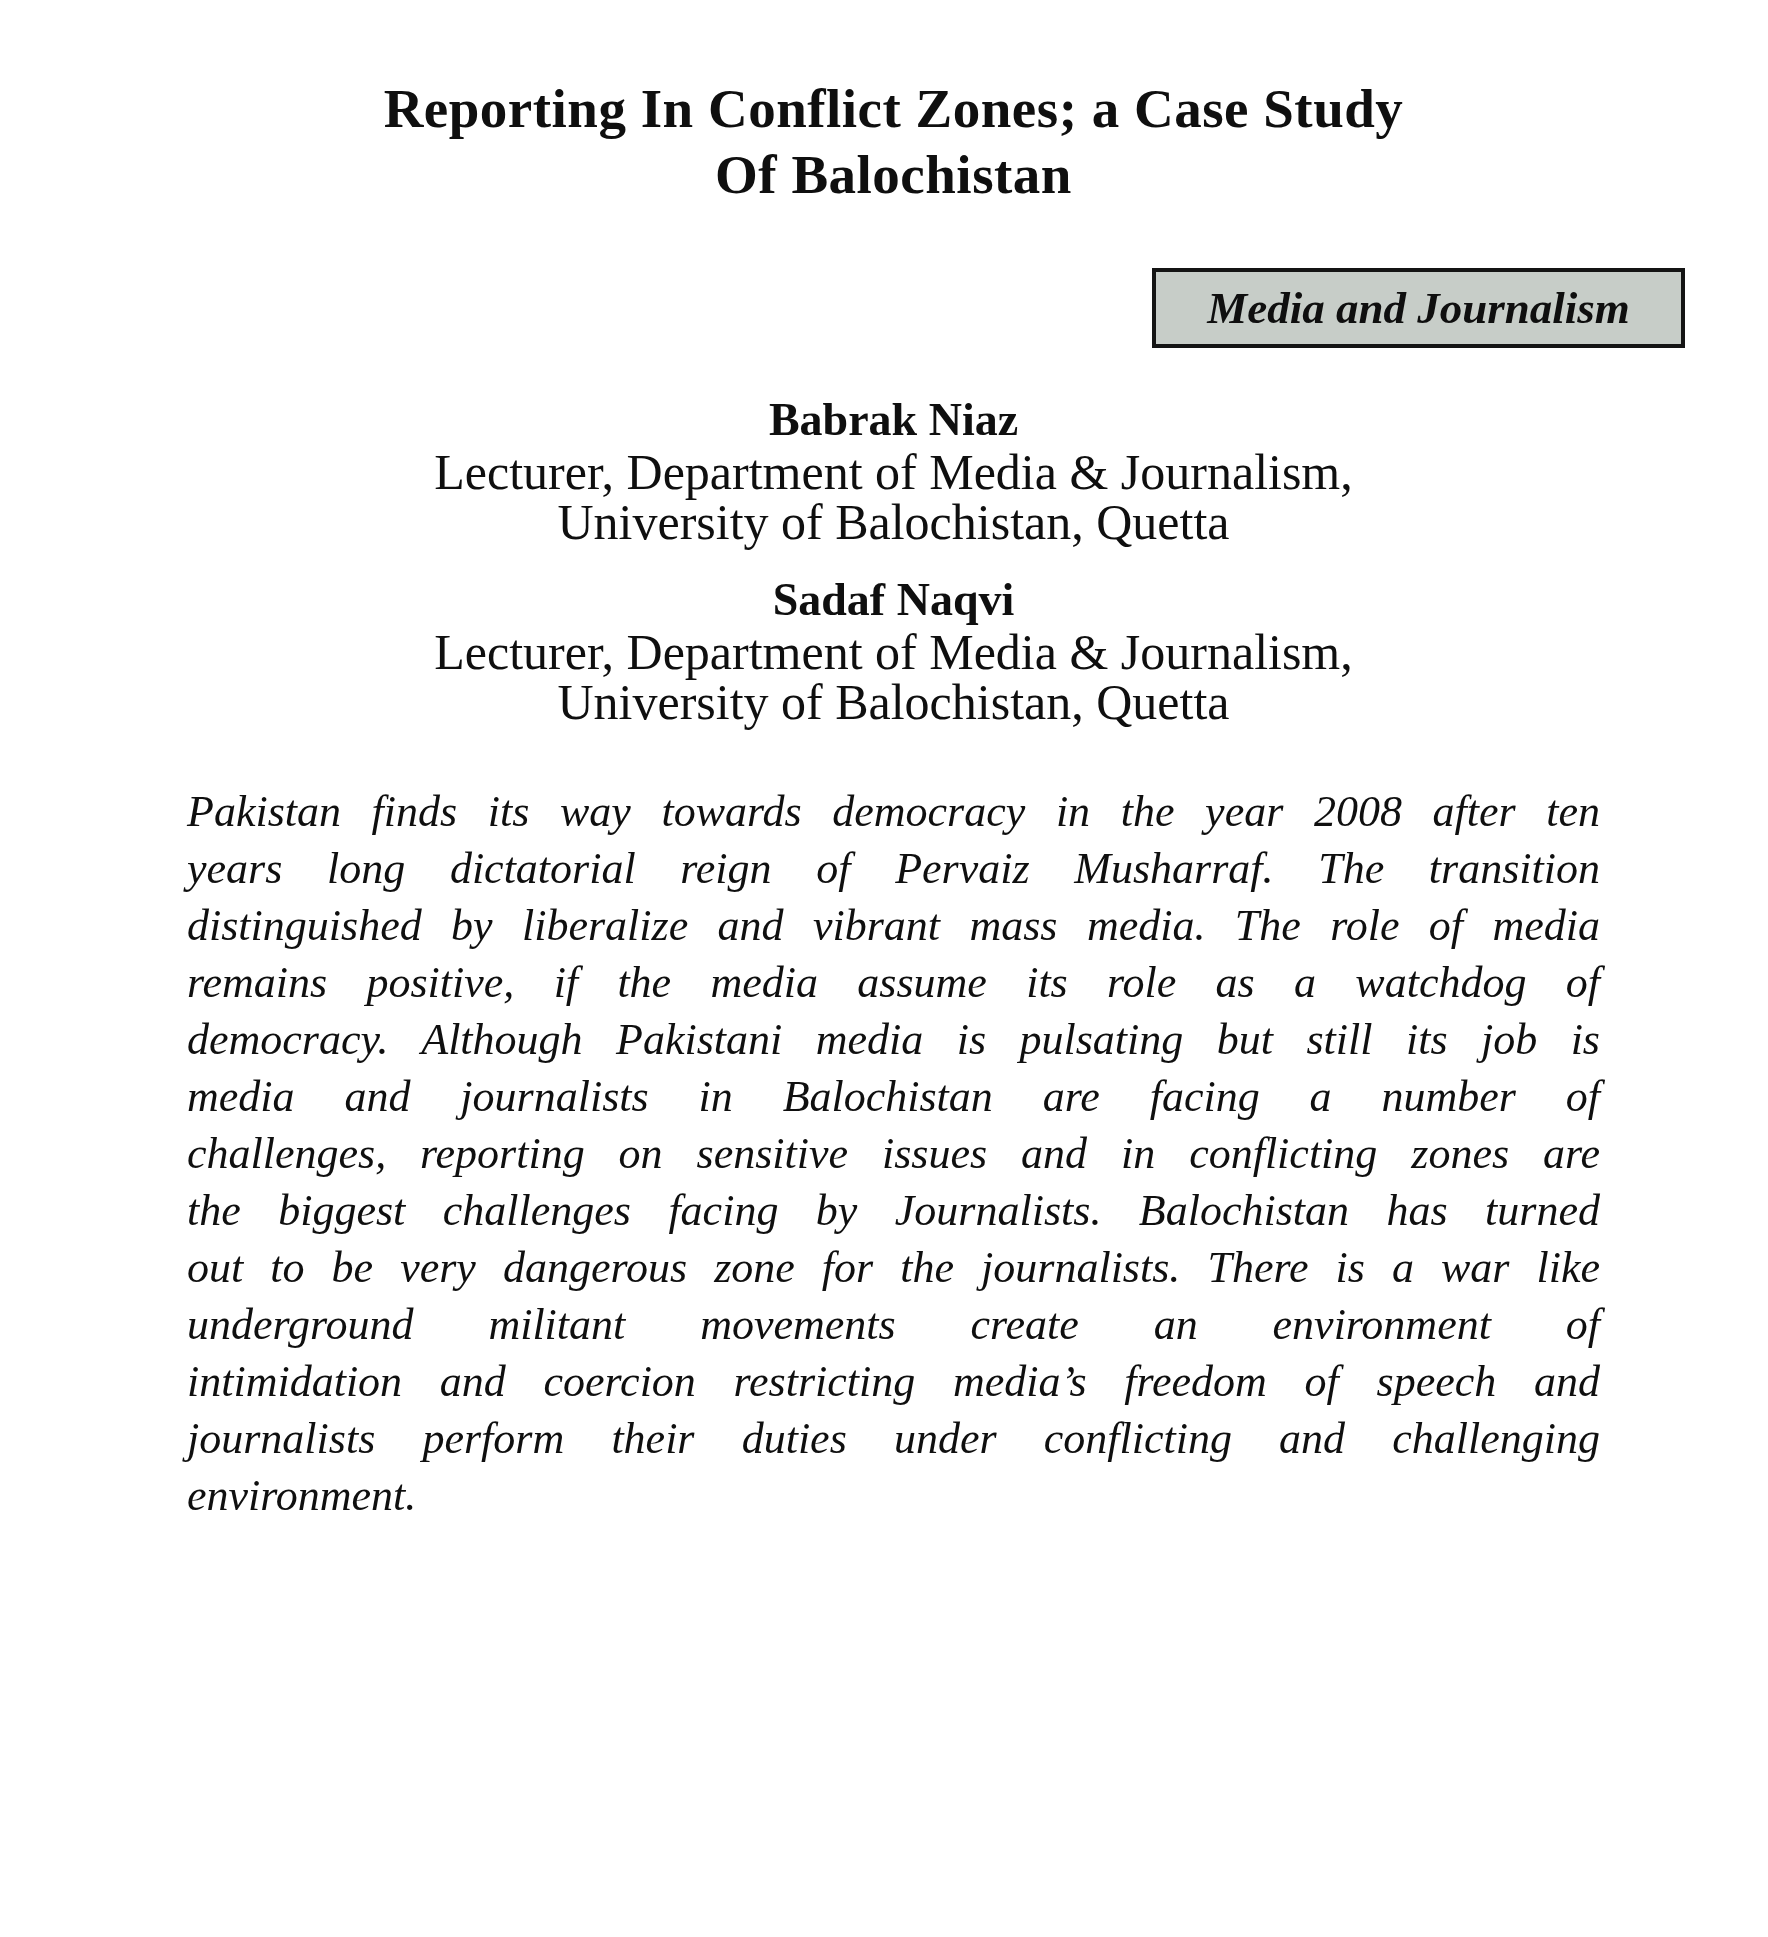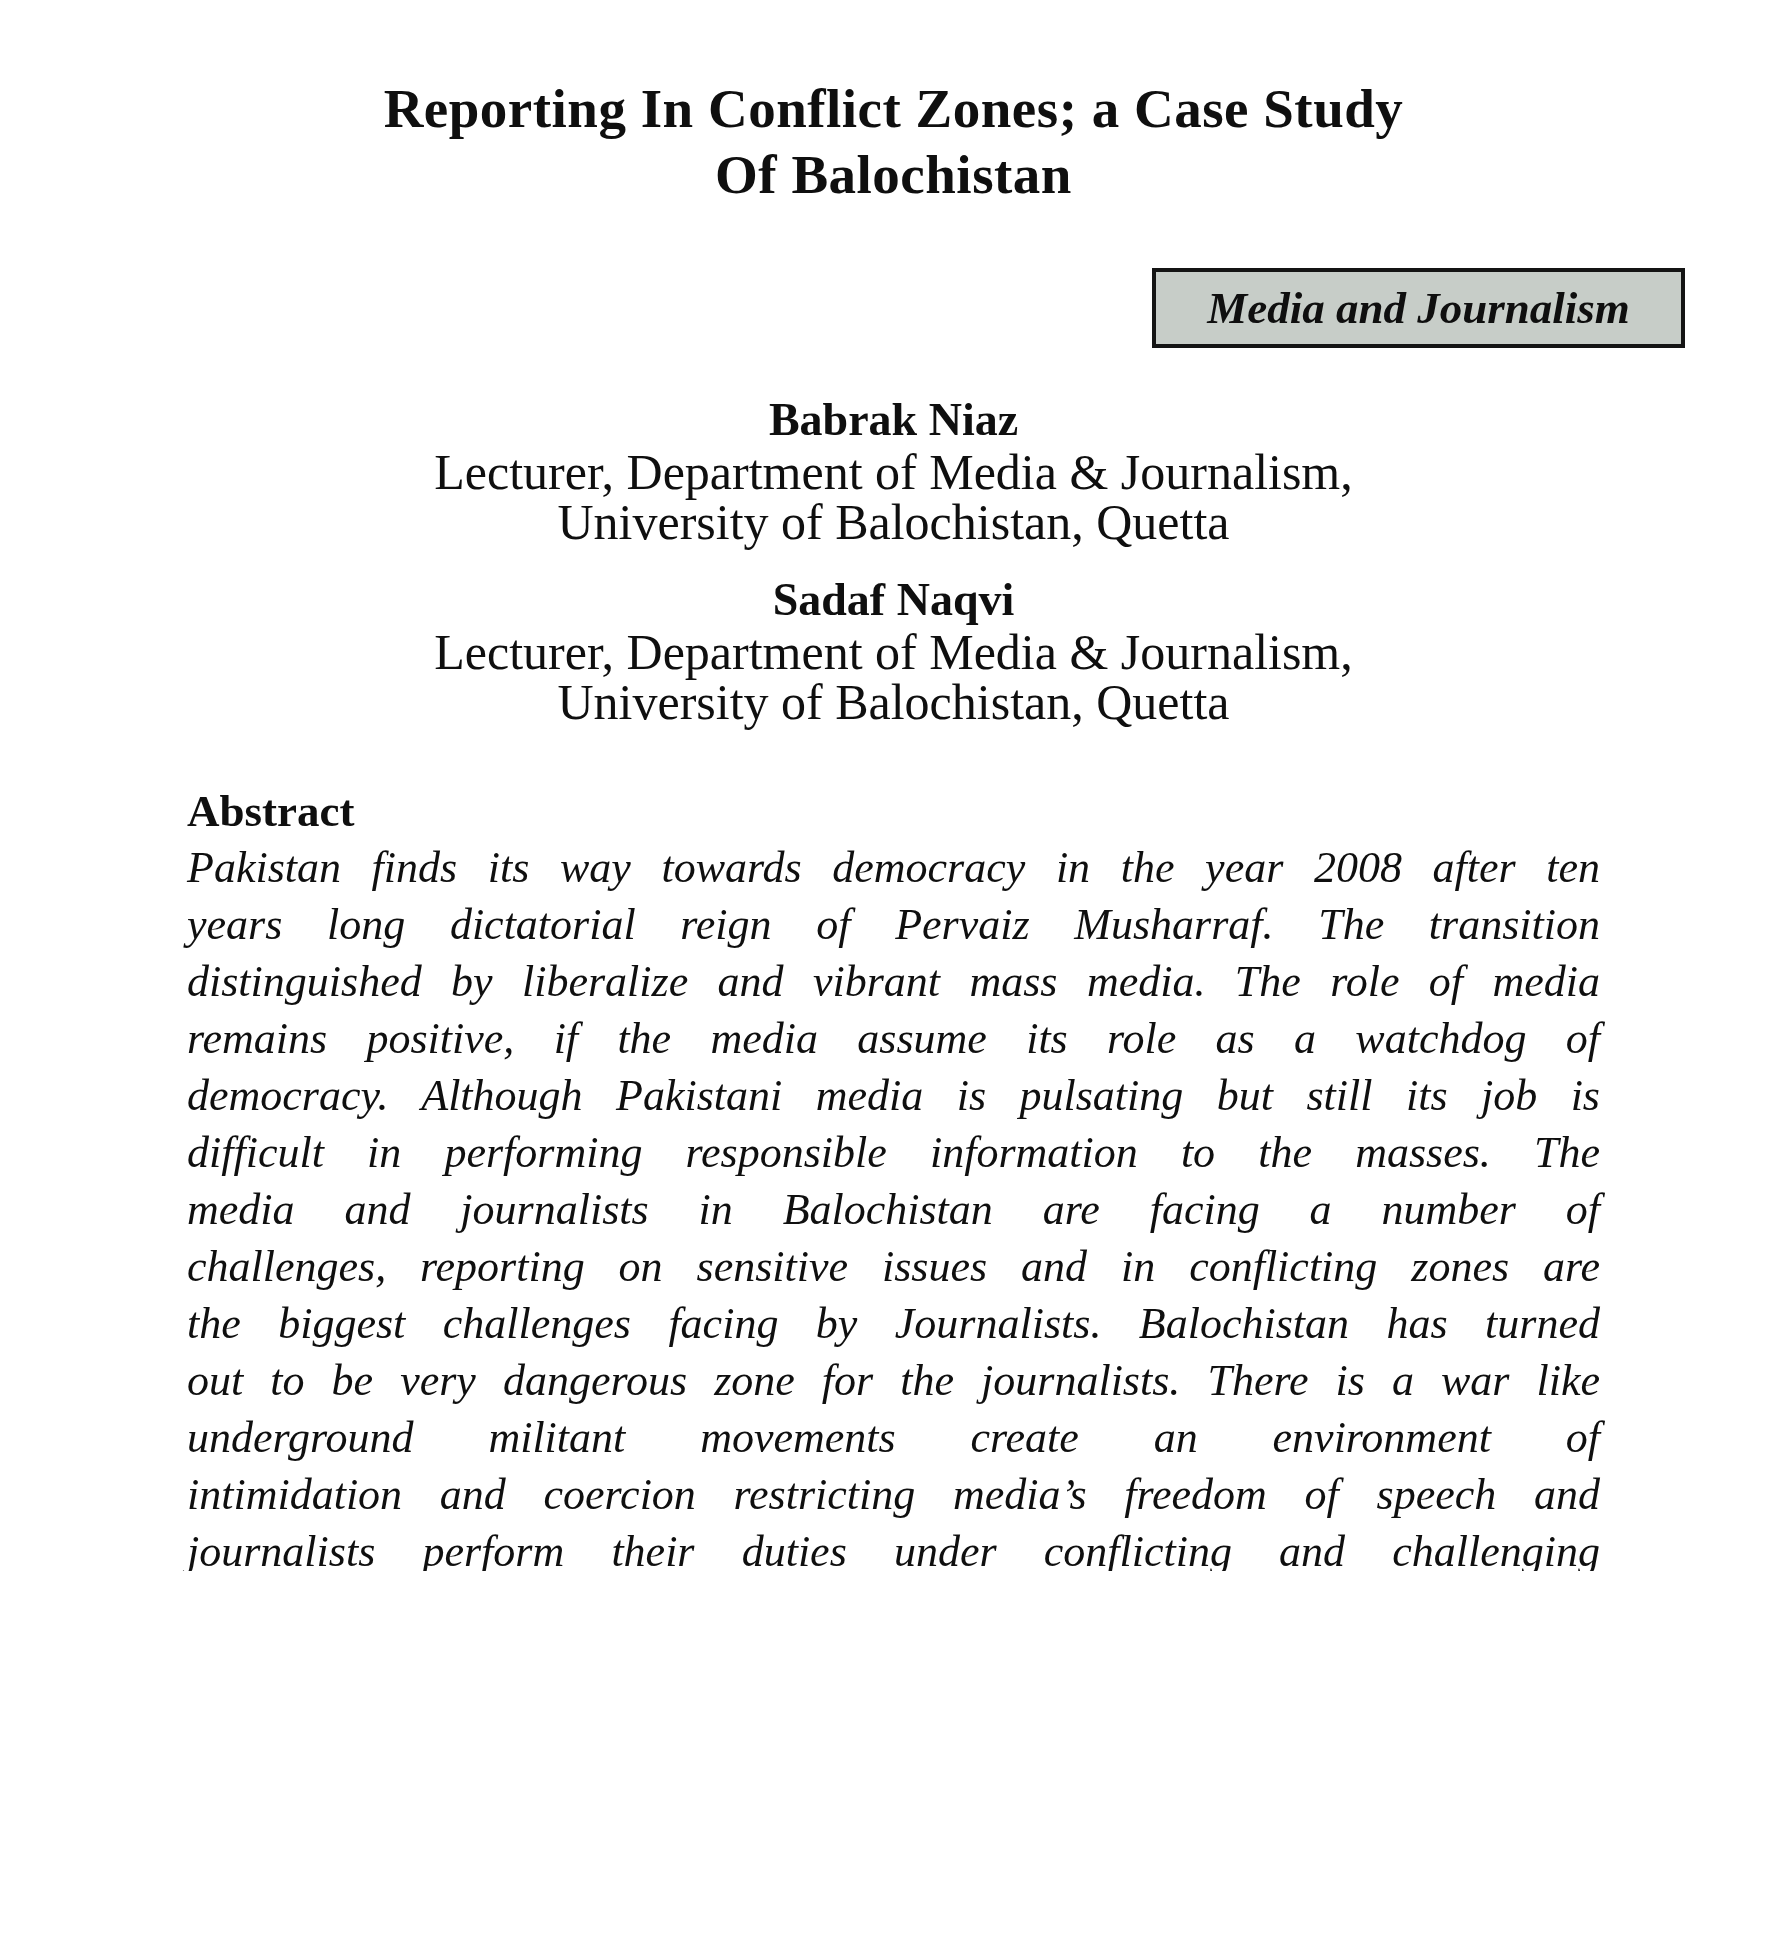--- a/index.html
+++ b/index.html
@@ -82,28 +82,26 @@
         <div class="author-affil">University of Balochistan, Quetta</div>
       </div>
       <div class="author">
         <div class="author-name">Sadaf Naqvi</div>
         <div class="author-affil">Lecturer, Department of Media &amp; Journalism,</div>
         <div class="author-affil">University of Balochistan, Quetta</div>
       </div>
     </section>
 
     <section class="abstract">
-      <h2 class="abstract-heading">Abstract</h2>
       <div class="abstract-body">
         <div class="abs-line">Pakistan finds its way towards democracy in the year 2008 after ten</div>
         <div class="abs-line">years long dictatorial reign of Pervaiz Musharraf. The transition</div>
         <div class="abs-line">distinguished by liberalize and vibrant mass media. The role of media</div>
         <div class="abs-line">remains positive, if the media assume its role as a watchdog of</div>
         <div class="abs-line">democracy. Although Pakistani media is pulsating but still its job is</div>
-        <div class="abs-line">difficult in performing responsible information to the masses. The</div>
         <div class="abs-line">media and journalists in Balochistan are facing a number of</div>
         <div class="abs-line">challenges, reporting on sensitive issues and in conflicting zones are</div>
         <div class="abs-line">the biggest challenges facing by Journalists. Balochistan has turned</div>
         <div class="abs-line">out to be very dangerous zone for the journalists. There is a war like</div>
         <div class="abs-line">underground militant movements create an environment of</div>
         <div class="abs-line">intimidation and coercion restricting media’s freedom of speech and</div>
         <div class="abs-line">journalists perform their duties under conflicting and challenging</div>
         <div class="abs-line last">environment.</div>
       </div>
     </section>

